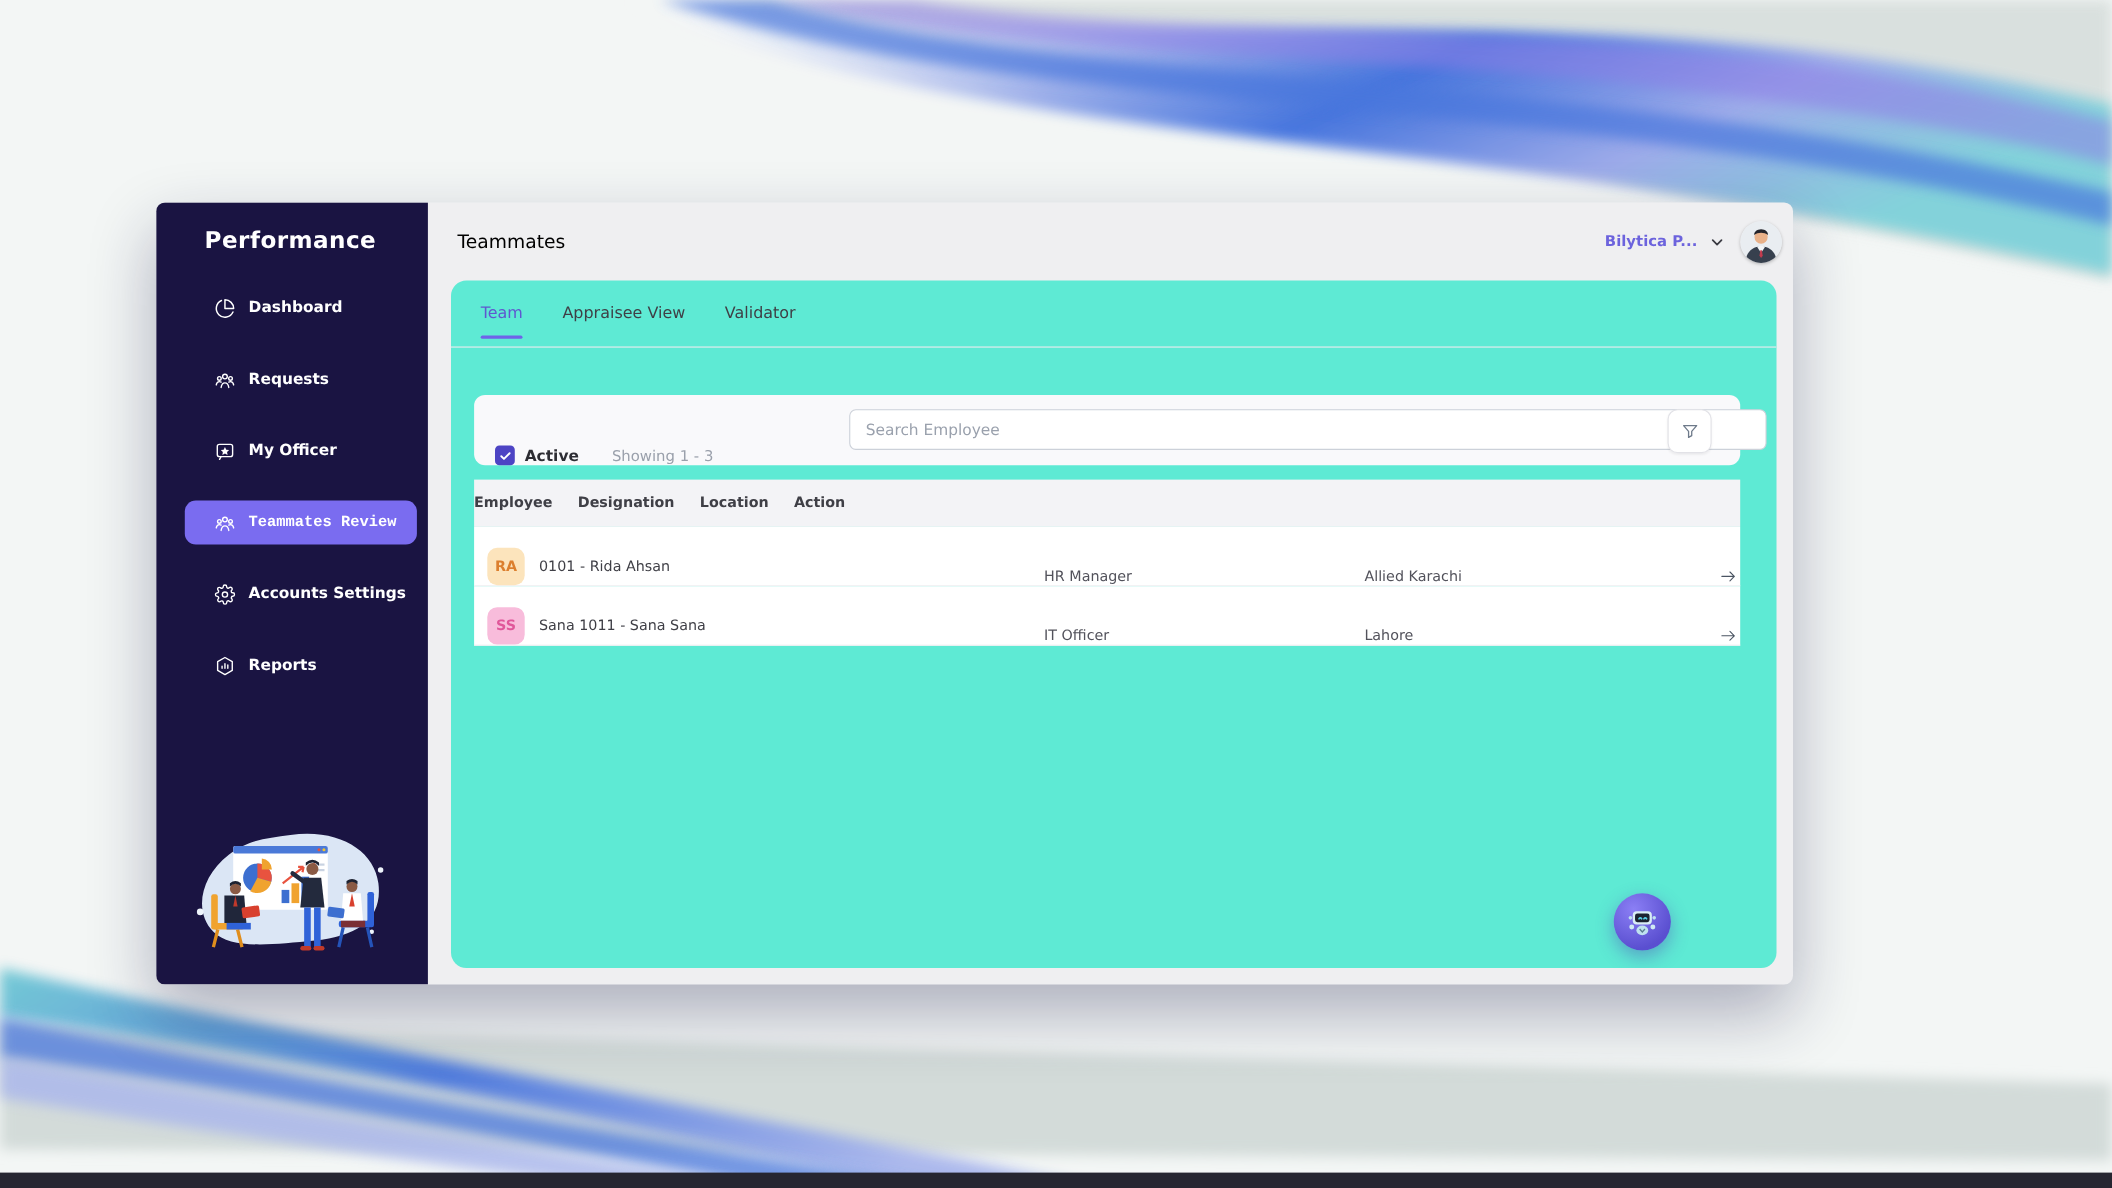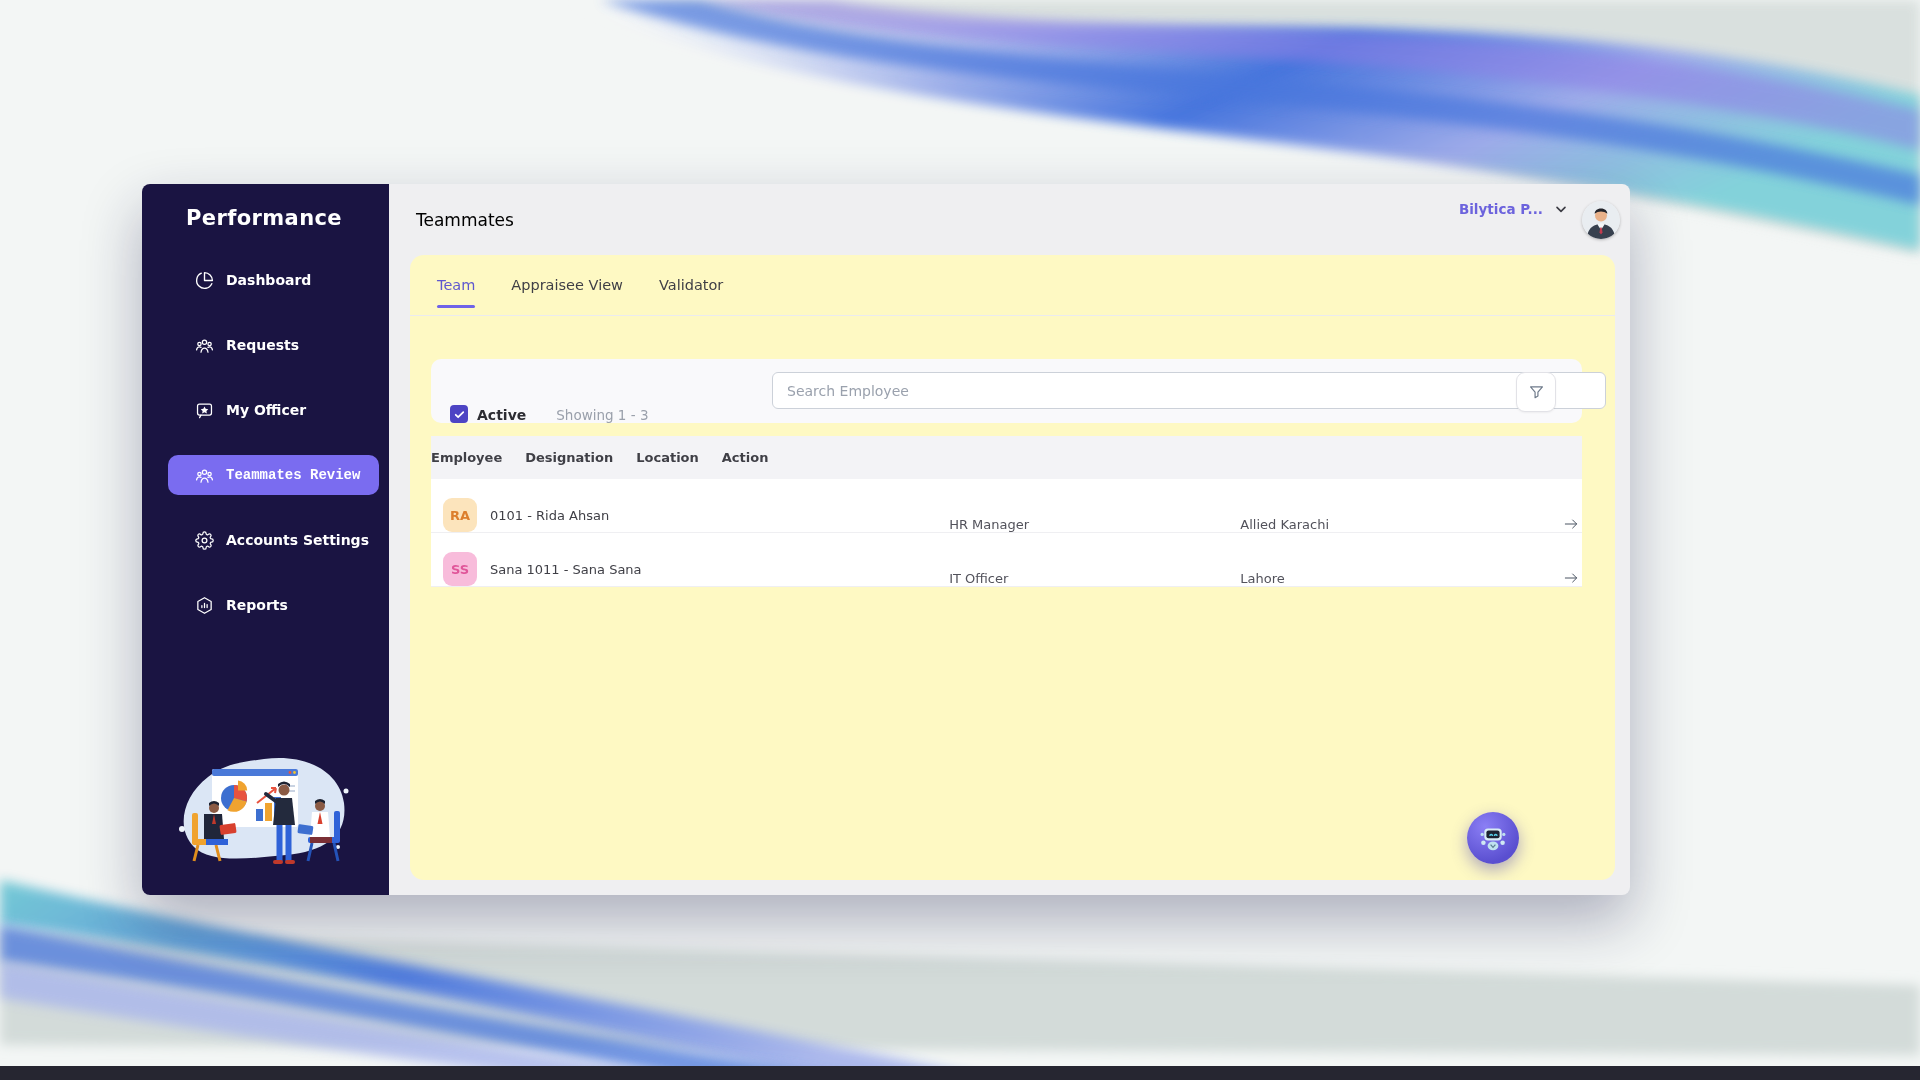--- a/index.html
+++ b/index.html
@@ -18,29 +18,29 @@
   .menu-item{height:40px;border-radius:10px;display:flex;align-items:center;gap:12px;
              padding:0 10px 0 27px;font-size:14px;font-weight:bold;cursor:pointer;color:#fff;}
   .menu-item.active{background:#7a6cf0;font-family:Liberation Mono, monospace;}
   .menu-item .ico{width:19px;height:19px;flex:none;color:#fff;}
   .menu-item .ico svg{width:100%;height:100%;display:block;}
   .illustration{position:absolute;left:26px;bottom:12px;width:192px;height:132px;}
   
   .main{flex:1;display:flex;flex-direction:column;min-width:0;}
   .topbar{height:71px;flex:none;display:flex;align-items:center;padding:0 10px 0 27px;}
   .page-title{font-size:17px;font-weight:normal;color:#000000;}
-  .user{margin-left:auto;display:flex;align-items:flex-start;}
+  .user{margin-left:auto;display:flex;align-items:center;}
   .user-name{color:#6c63dd;font-weight:bold;font-size:13.5px;cursor:pointer;}
   .user-chevron{width:16px;height:16px;color:#3c3c44;margin-left:10px;cursor:pointer;}
   .user-chevron svg{width:100%;height:100%;display:block;}
   .avatar{width:38px;height:38px;border-radius:50%;overflow:hidden;margin-left:13px;
           box-shadow:0 1px 3px rgba(0,0,0,.25);cursor:pointer;flex:none;}
   .avatar svg{width:100%;height:100%;display:block;}
   
-  .panel{flex:1;margin:0 15px 15px 21px;background:#fef9c3;border-radius:14px;position:relative;overflow:hidden;}
+  .panel{flex:1;margin:0 15px 15px 21px;background:#5eead4;border-radius:14px;position:relative;overflow:hidden;}
   .tabs{display:flex;gap:36px;height:60px;align-items:stretch;padding:0 0 0 27px;
         border-bottom:1px solid #ebebef;}
   .tab{font-size:14.5px;color:#3f3f46;display:flex;align-items:center;position:relative;cursor:pointer;}
   .tab.active{color:#5f58cf;}
   .tab.active::after{content:"";position:absolute;left:0;bottom:7px;width:38px;height:3px;
                      border-radius:2px;background:#6f63e8;}
   
   .toolbar{margin:43px 33px 0 21px;height:64px;background:#f9f9fb;border-radius:10px;
            position:relative;display:flex;align-items:flex-end;padding:0;}
   .checkbox{width:18px;height:18px;margin-left:19px;border-radius:4px;background:#4d44c4;

